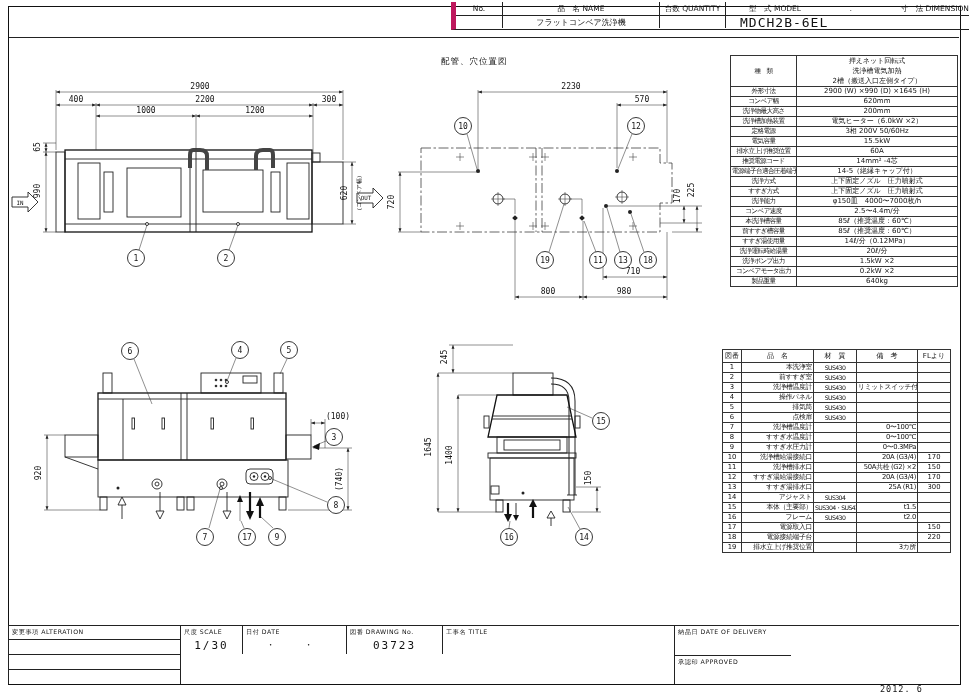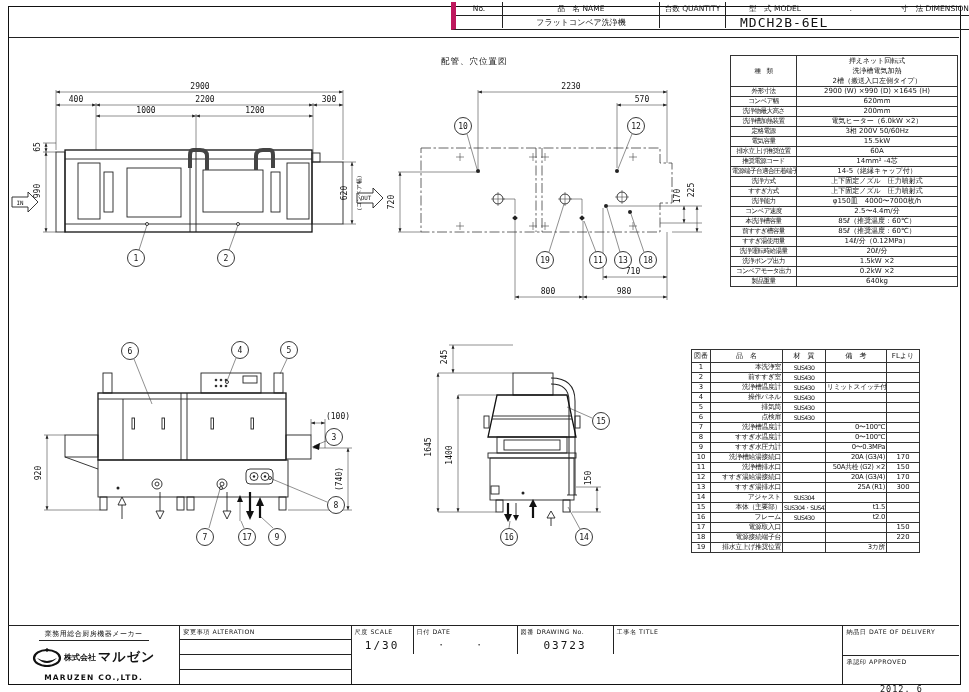--- a/index.html
+++ b/index.html
@@ -25,21 +25,21 @@
   .dwglabel{left:441px;top:56px;font-size:8.5px;letter-spacing:1px;}
 
   
   table{border-collapse:collapse;table-layout:fixed;position:absolute;background:#fff;}
   td,th{border:1px solid #333;overflow:hidden;white-space:nowrap;font-weight:normal;}
   .spec{left:730px;top:55px;width:228px;border:1.2px solid #222;}
   .spec td{height:9px;line-height:9px;font-size:7px;text-align:center;padding:0 1px;}
   .spec td.lbl{font-size:6.6px;letter-spacing:-0.6px;}
   .spec tr.kind td{height:30px;line-height:10px;}
   .spec tbody.rep tr:nth-child(8) td{border-bottom-style:dashed;}
-  .parts{left:691px;top:349px;width:228px;border:1.2px solid #222;}
+  .parts{left:722px;top:349px;width:228px;border:1.2px solid #222;}
   .parts th{height:10px;line-height:10px;font-size:7px;text-align:center;}
   .parts td{height:9px;line-height:9px;font-size:6.8px;text-align:center;padding:0 1px;}
   .parts td.nm,.parts td.rk{text-align:right;letter-spacing:-0.3px;}
   .parts td.mt{letter-spacing:-0.6px;font-size:6.2px;}
 
   .notes{font-size:6.6px;line-height:1.55;letter-spacing:-0.2px;}
   .notes .nline{white-space:nowrap;}
 
   
   .tblock{left:8px;top:625px;width:951px;height:58px;border-top:1px solid #222;display:flex;font-size:6.5px;}
@@ -720,33 +720,20 @@
     </g>
     <g class="co">
       <line x1="580" y1="529" x2="568" y2="507" class="dm"></line>
       <circle cx="584" cy="537" r="8.5"></circle>
         <text x="584" y="540">14</text>
     </g>
   </g>
 </svg>
 
 <div class="abs tblock">
-  <div class="maker">
-    <div class="tag">業務用総合厨房機器メーカー</div>
-    <div class="row">
-      <svg width="30" height="19" viewBox="0 0 30 19">
-        <ellipse cx="15" cy="10" rx="13" ry="8" fill="#fff" stroke="#111" stroke-width="2.2"></ellipse>
-        <path d="M5,10 Q15,16 25,10 Q15,20 5,10 Z" fill="#111"></path>
-        <path d="M15,0 V4 M13,2 H17" stroke="#111" stroke-width="1.2"></path>
-      </svg>
-      <span class="kk">株式会社</span>
-        <span class="nm">マルゼン</span>
-    </div>
-    <div class="en">MARUZEN CO.,LTD.</div>
-  </div>
   <div class="tb-cell alt">
     <div class="tb-lab">変更事項 ALTERATION</div>
     <div class="hline" style="top:13px"></div>
     <div class="hline" style="top:28px"></div>
     <div class="hline" style="top:43px"></div>
   </div>
   <div class="grid2">
     <div class="grow" style="height:28px">
       <div class="g-cell" style="width:61px">
         <div class="tb-lab">尺度 SCALE</div>

